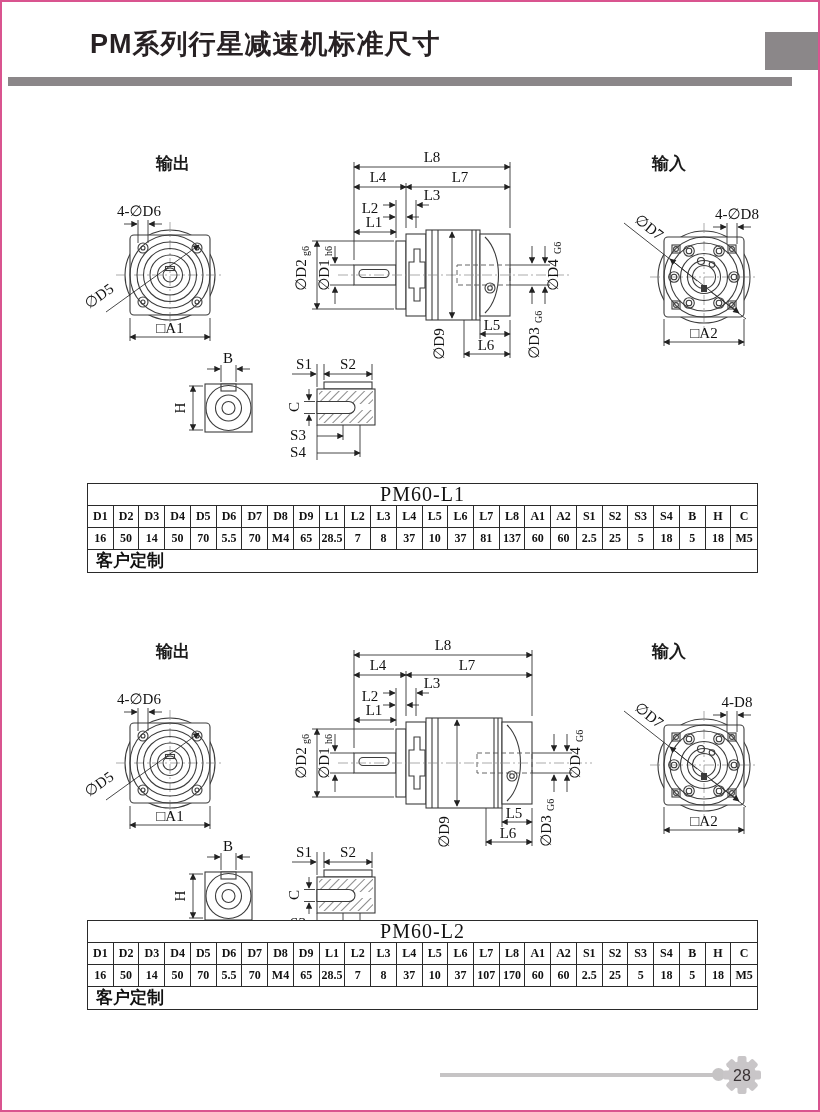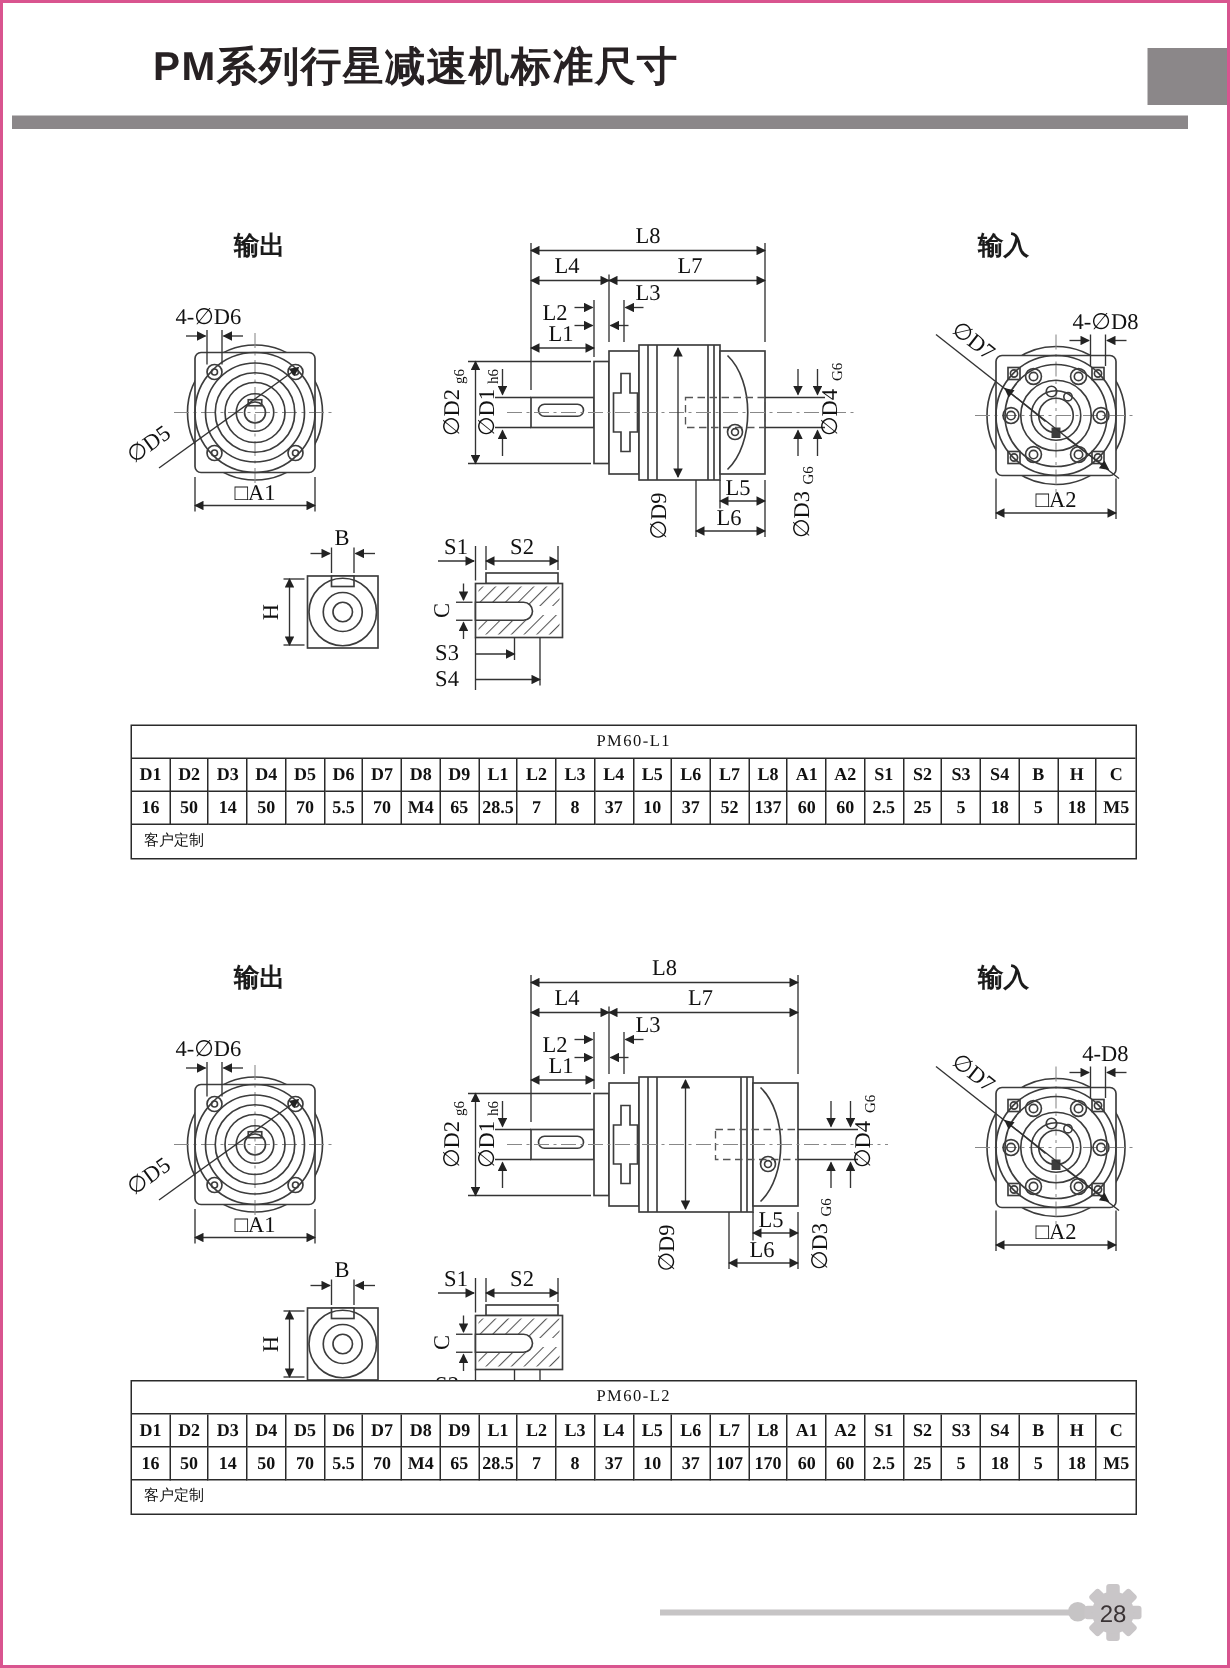--- a/index.html
+++ b/index.html
@@ -1,44 +1,44 @@
 <!DOCTYPE html>
 <html><head>
 <meta charset="utf-8">
 <style>
   html,body{margin:0;padding:0;background:#e8e8e8;}
   .page{position:relative;width:820px;height:1112px;background:#fff;border:2px solid #d9548f;
         box-sizing:border-box;overflow:hidden;font-family:"Liberation Sans",sans-serif;}
   .abs{position:absolute;}
   .page-title{position:absolute;left:88px;top:24px;font:bold 27px "Liberation Sans",sans-serif;
-        color:#272123;letter-spacing:1px;margin-left:12px;}
+        color:#272123;letter-spacing:1px;}
   .head-bar{position:absolute;left:6px;top:75px;width:784px;height:9px;background:#8b8789;}
   .head-sq{position:absolute;left:763px;top:30px;width:53px;height:38px;background:#8b8789;}
 
   
   .ln{fill:none;stroke:#3c3c3c;stroke-width:1.1;}
   .lnw{fill:#fff;stroke:#3c3c3c;stroke-width:1.1;}
   .cl{stroke:#888;stroke-width:0.7;stroke-dasharray:10 3 2 3;fill:none;}
   .dsh{fill:none;stroke:#555;stroke-width:0.9;stroke-dasharray:5 3;}
   .dim{stroke:#333;stroke-width:0.9;fill:none;}
   .dl{font:15px "Liberation Serif",serif;fill:#111;}
   .dlt{font:10px "Liberation Serif",serif;fill:#111;}
   .cn{font:bold 17px "Liberation Sans",sans-serif;fill:#1b1b1b;text-anchor:middle;}
   .keyfill{fill:#3c3c3c;}
 
   
   .dim-table{position:absolute;left:85px;width:671px;border:1.6px solid #2a2a2a;background:#fff;
         font-family:"Liberation Serif",serif;color:#111;box-sizing:border-box;}
-  .t-title{height:21px;line-height:21px;text-align:center;font-size:11px;
+  .t-title{height:21px;line-height:21px;text-align:center;font-size:20px;
         border-bottom:1px solid #2a2a2a;letter-spacing:1px;}
   .t-row{display:grid;grid-template-columns:repeat(26,1fr);font-weight:bold;}
   .t-row .cell{height:21px;line-height:21px;text-align:center;font-size:12px;
         border-right:1px solid #2a2a2a;border-bottom:1px solid #2a2a2a;overflow:hidden;}
   .t-row .cell:last-child{border-right:none;}
-  .t-footer{height:22px;line-height:22px;font-size:10px;padding-left:8px;}
+  .t-footer{height:22px;line-height:22px;font-size:17px;padding-left:8px;font-weight:bold;}
 
   
   .rule{position:absolute;left:438px;top:1071px;width:276px;height:4px;background:#c6c4c5;}
   .rule-dot{position:absolute;left:710px;top:1066px;width:13px;height:13px;border-radius:50%;background:#c6c4c5;}
 </style>
 </head>
 <body>
 
 <div class="page">
 
@@ -299,21 +299,21 @@
         <div class="cell">5.5</div>
         <div class="cell">70</div>
         <div class="cell">M4</div>
         <div class="cell">65</div>
         <div class="cell">28.5</div>
         <div class="cell">7</div>
         <div class="cell">8</div>
         <div class="cell">37</div>
         <div class="cell">10</div>
         <div class="cell">37</div>
-        <div class="cell">52</div>
+        <div class="cell">81</div>
         <div class="cell">137</div>
         <div class="cell">60</div>
         <div class="cell">60</div>
         <div class="cell">2.5</div>
         <div class="cell">25</div>
         <div class="cell">5</div>
         <div class="cell">18</div>
         <div class="cell">5</div>
         <div class="cell">18</div>
         <div class="cell">M5</div>

